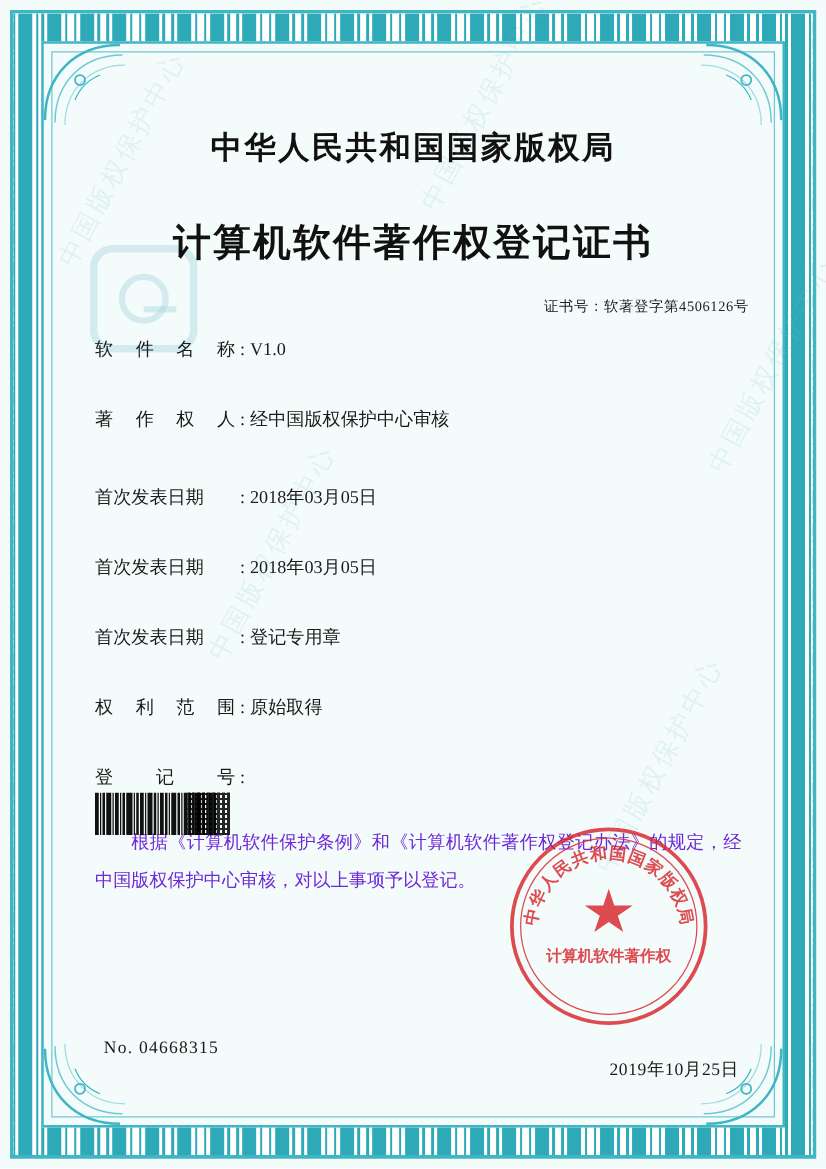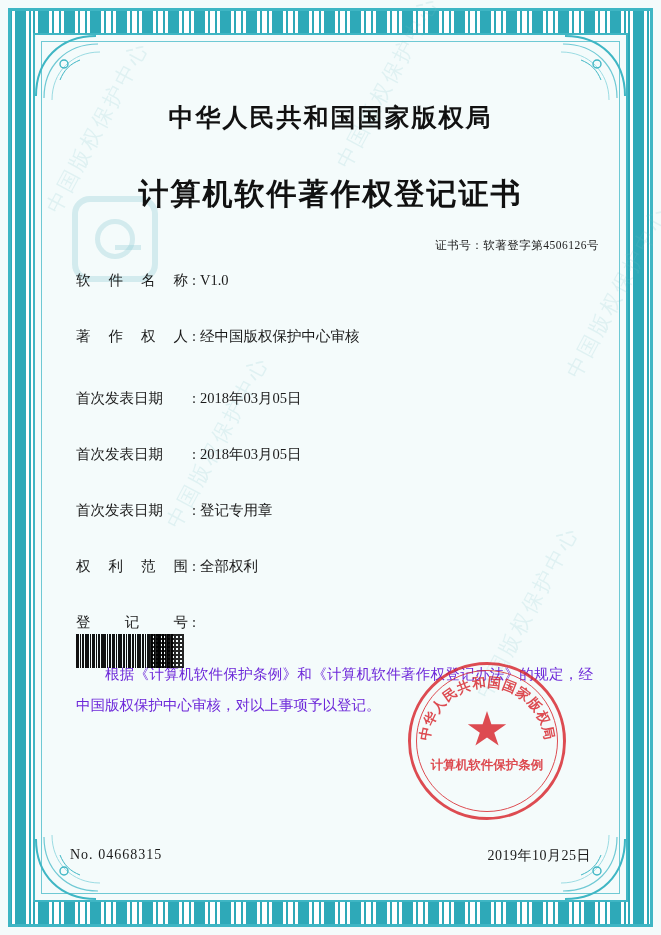--- a/index.html
+++ b/index.html
@@ -289,31 +289,31 @@
     font-size: 12.5px;
     line-height: 17px;
     font-weight: bold;
     color: #d8252c;
     font-family: "Liberation Serif", serif;
   }
 
   
   .footer {
     position: absolute;
-    left: 48px;
+    left: 61px;
     right: 48px;
     bottom: 70px;
     display: flex;
     justify-content: space-between;
     font-size: 14px;
     color: #1a1a1a;
     padding: 0 22px;
   }
   .footer-no { letter-spacing: 1px; }
-  .footer-date { letter-spacing: 0.5px; }
+  .footer-date { letter-spacing: 0.5px; margin-top: 16px; }
 </style>
 </head>
 <body>
 
 <div id="certificate">
 
   <div class="border-layer border-outer"></div>
   <div class="border-layer border-key"></div>
   <div class="border-layer border-key-mask"></div>
   <div class="border-layer border-inner"></div>
@@ -418,21 +418,21 @@
       </div>
 
       <div class="field-row row-gap-lg">
         <div class="field-label spread">
           <span>权</span>
           <span>利</span>
           <span>范</span>
           <span>围</span>
         </div>
         <div class="field-colon">:</div>
-        <div class="field-value">全部权利</div>
+        <div class="field-value">原始取得</div>
       </div>
 
       <div class="field-row">
         <div class="field-label spread">
           <span>登</span>
           <span>记</span>
           <span>号</span>
         </div>
         <div class="field-colon">:</div>
       </div>
@@ -482,21 +482,21 @@
     <svg class="seal-arc" viewBox="0 0 152 152">
       <defs>
         <path id="sealArcPath" d="M 18 80 A 58 58 0 0 1 134 80" fill="none"></path>
       </defs>
       <text>
         <textPath href="#sealArcPath" startOffset="50%" text-anchor="middle">中华人民共和国国家版权局</textPath>
       </text>
     </svg>
     <div class="seal-star"></div>
     <div class="seal-lines">
-      <div>计算机软件保护条例</div>
+      <div>计算机软件著作权</div>
     </div>
   </div>
 
   <div class="footer">
     <div class="footer-no">
       <span>No.</span>
       <span>04668315</span>
     </div>
     <div class="footer-date">2019年10月25日</div>
   </div>

